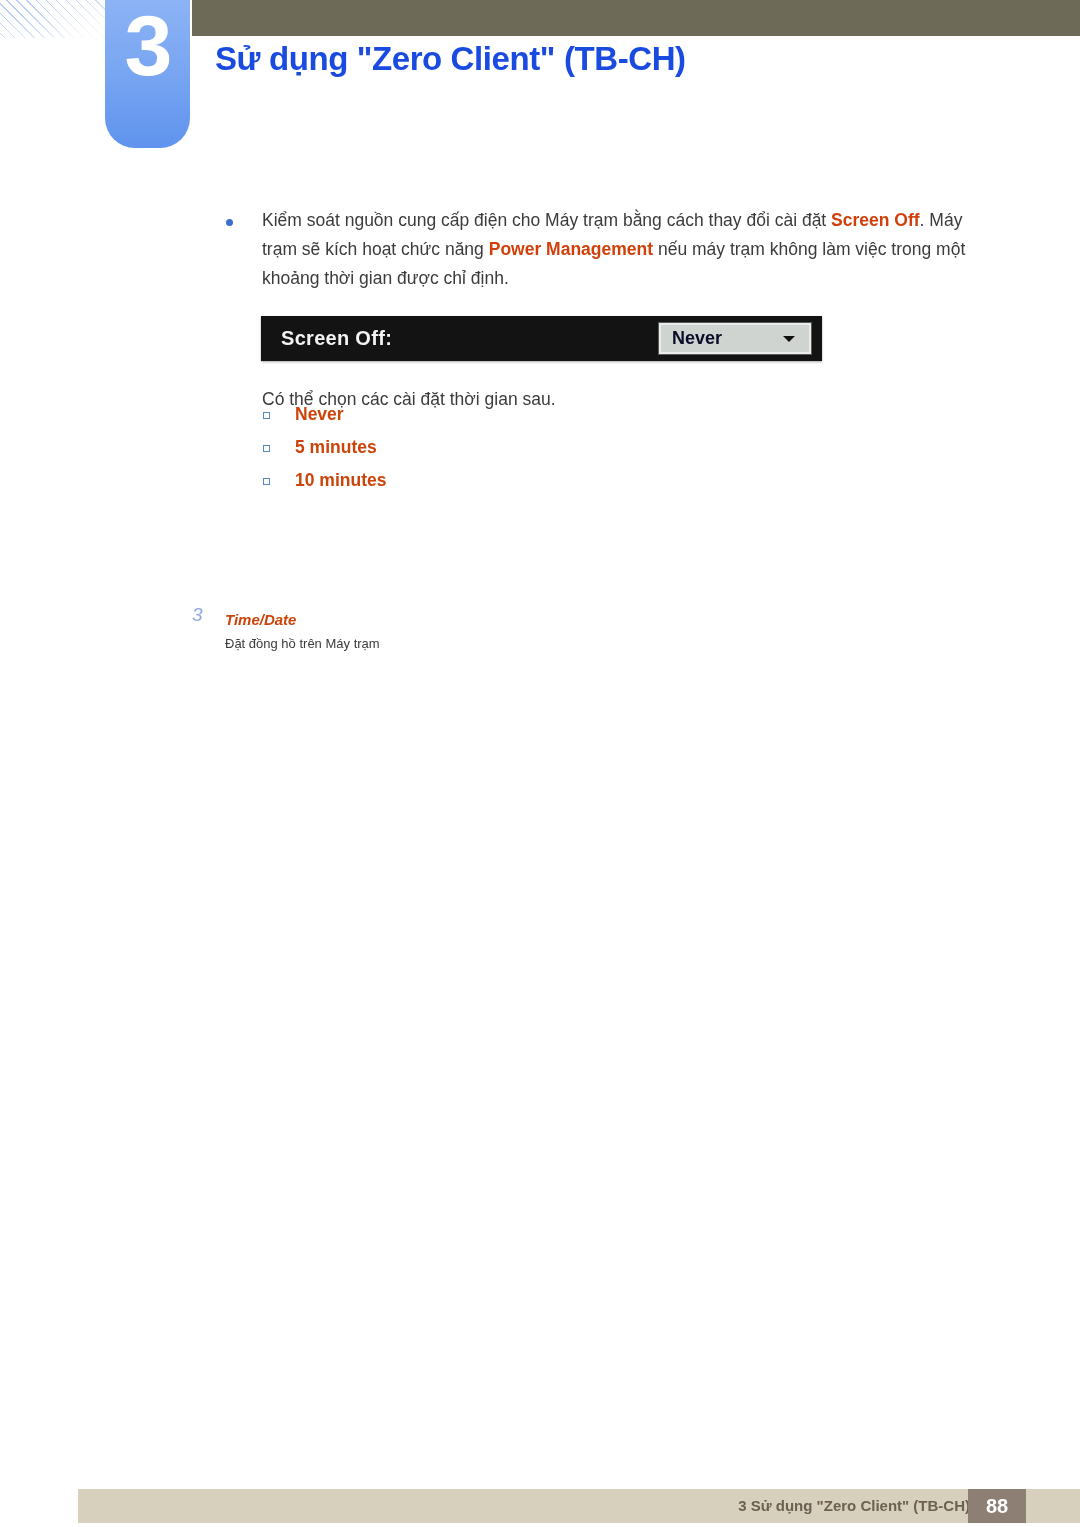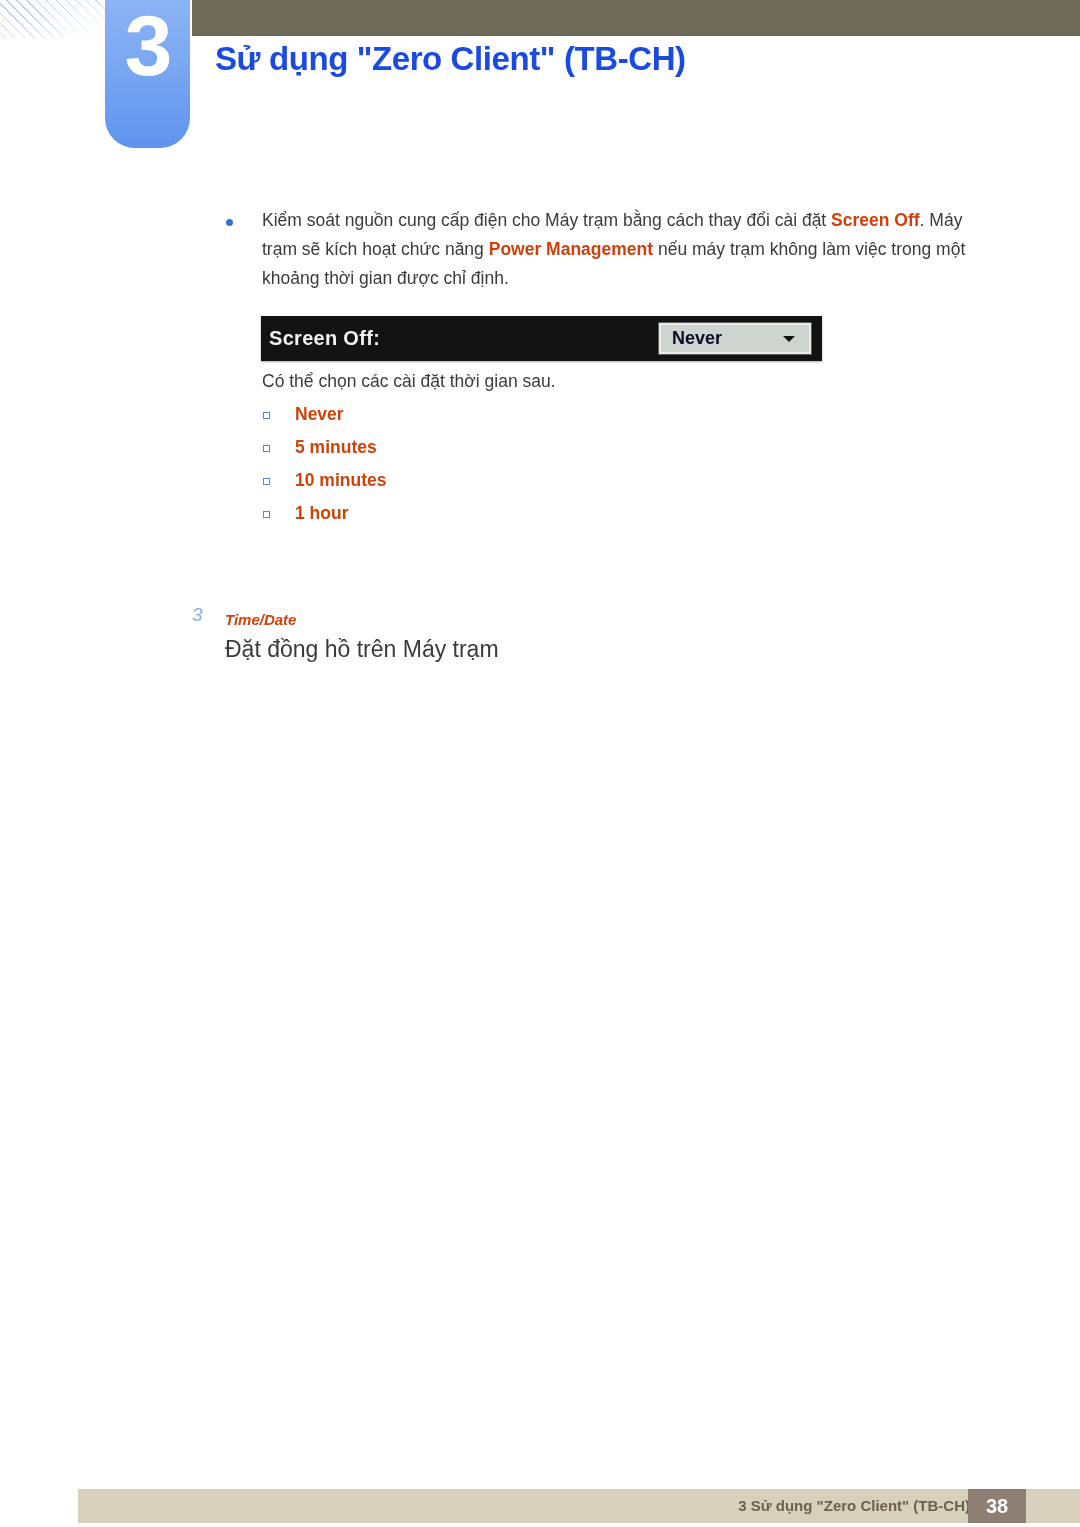--- a/index.html
+++ b/index.html
@@ -127,21 +127,21 @@
     height: 45px;
     background: #131313;
     display: flex;
     align-items: center;
     box-shadow: 0 1px 2px rgba(0,0,0,0.35);
   }
   .widget-label {
     color: #f2f2f2;
     font-size: 20px;
     font-weight: bold;
-    margin-left: 8px;
+    margin-left: 20px;
     letter-spacing: 0.3px;
     flex: 1;
   }
   .widget-select {
     width: 152px;
     height: 31px;
     margin-right: 11px;
     background: #cfd4d1;
     border: 2px solid #e9ecea;
     outline: 1px solid #5a5a5a;
@@ -161,21 +161,21 @@
     height: 0;
     border-left: 6px solid transparent;
     border-right: 6px solid transparent;
     border-top: 6px solid #111111;
     margin-right: 14px;
   }
 
   .sub-text {
     position: absolute;
     left: 262px;
-    top: 165px;
+    top: 183px;
     font-size: 17.5px;
     color: #3b3b3b;
   }
 
   
   .opt-list {
     position: absolute;
     left: 0;
     top: 196px;
     width: 1080px;
@@ -224,21 +224,21 @@
     top: 7px;
     font-size: 15px;
     font-weight: bold;
     color: #cc4409;
     font-style: italic;
   }
   .step-body {
     position: absolute;
     left: 225px;
     top: 32px;
-    font-size: 23px;
+    font-size: 13px;
     color: #3b3b3b;
   }
 
   
   .footer {
     position: absolute;
     left: 78px;
     top: 1489px;
     width: 1002px;
     height: 34px;
@@ -306,30 +306,26 @@
       <span class="opt-label">Never</span>
     </div>
     <div class="opt-item">
       <span class="opt-sq"></span>
       <span class="opt-label">5 minutes</span>
     </div>
     <div class="opt-item">
       <span class="opt-sq"></span>
       <span class="opt-label">10 minutes</span>
     </div>
-    <div class="opt-item">
-      <span class="opt-sq"></span>
-      <span class="opt-label">1 hour</span>
-    </div>
   </div>
 
   <div class="step">
     <div class="step-num">3</div>
     <div class="step-title">Time/Date</div>
     <div class="step-body">Đặt đồng hồ trên Máy trạm</div>
   </div>
 
 </div>
 
 <div class="footer">
   <div class="footer-text">3 Sử dụng "Zero Client" (TB-CH)</div>
-  <div class="footer-page">38</div>
+  <div class="footer-page">88</div>
 </div>
 
 </body></html>

